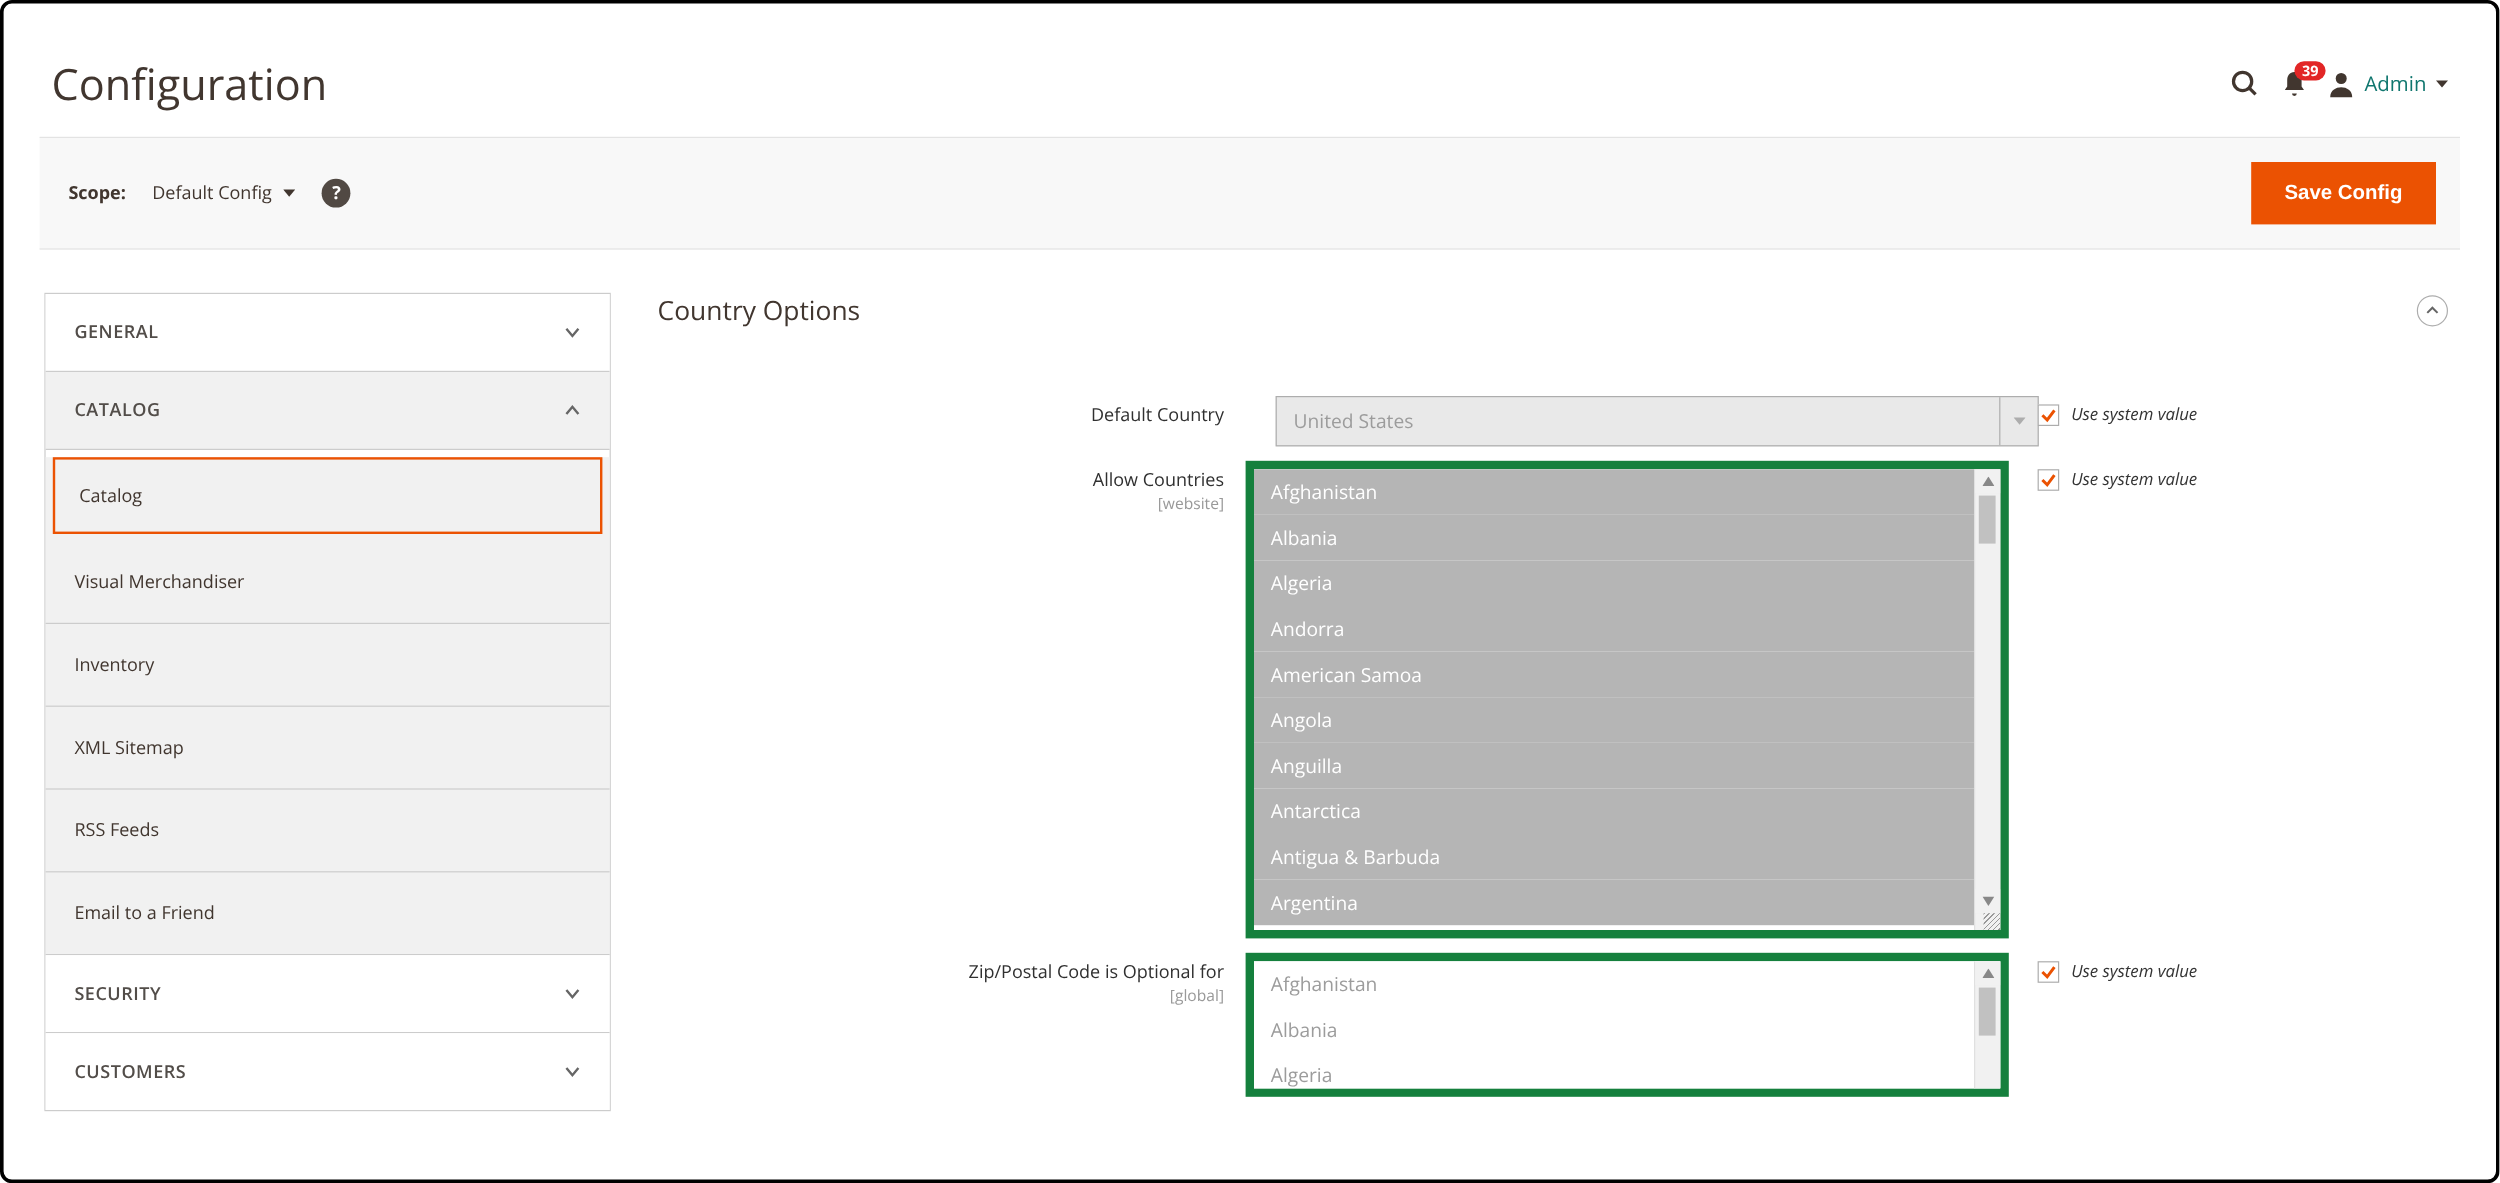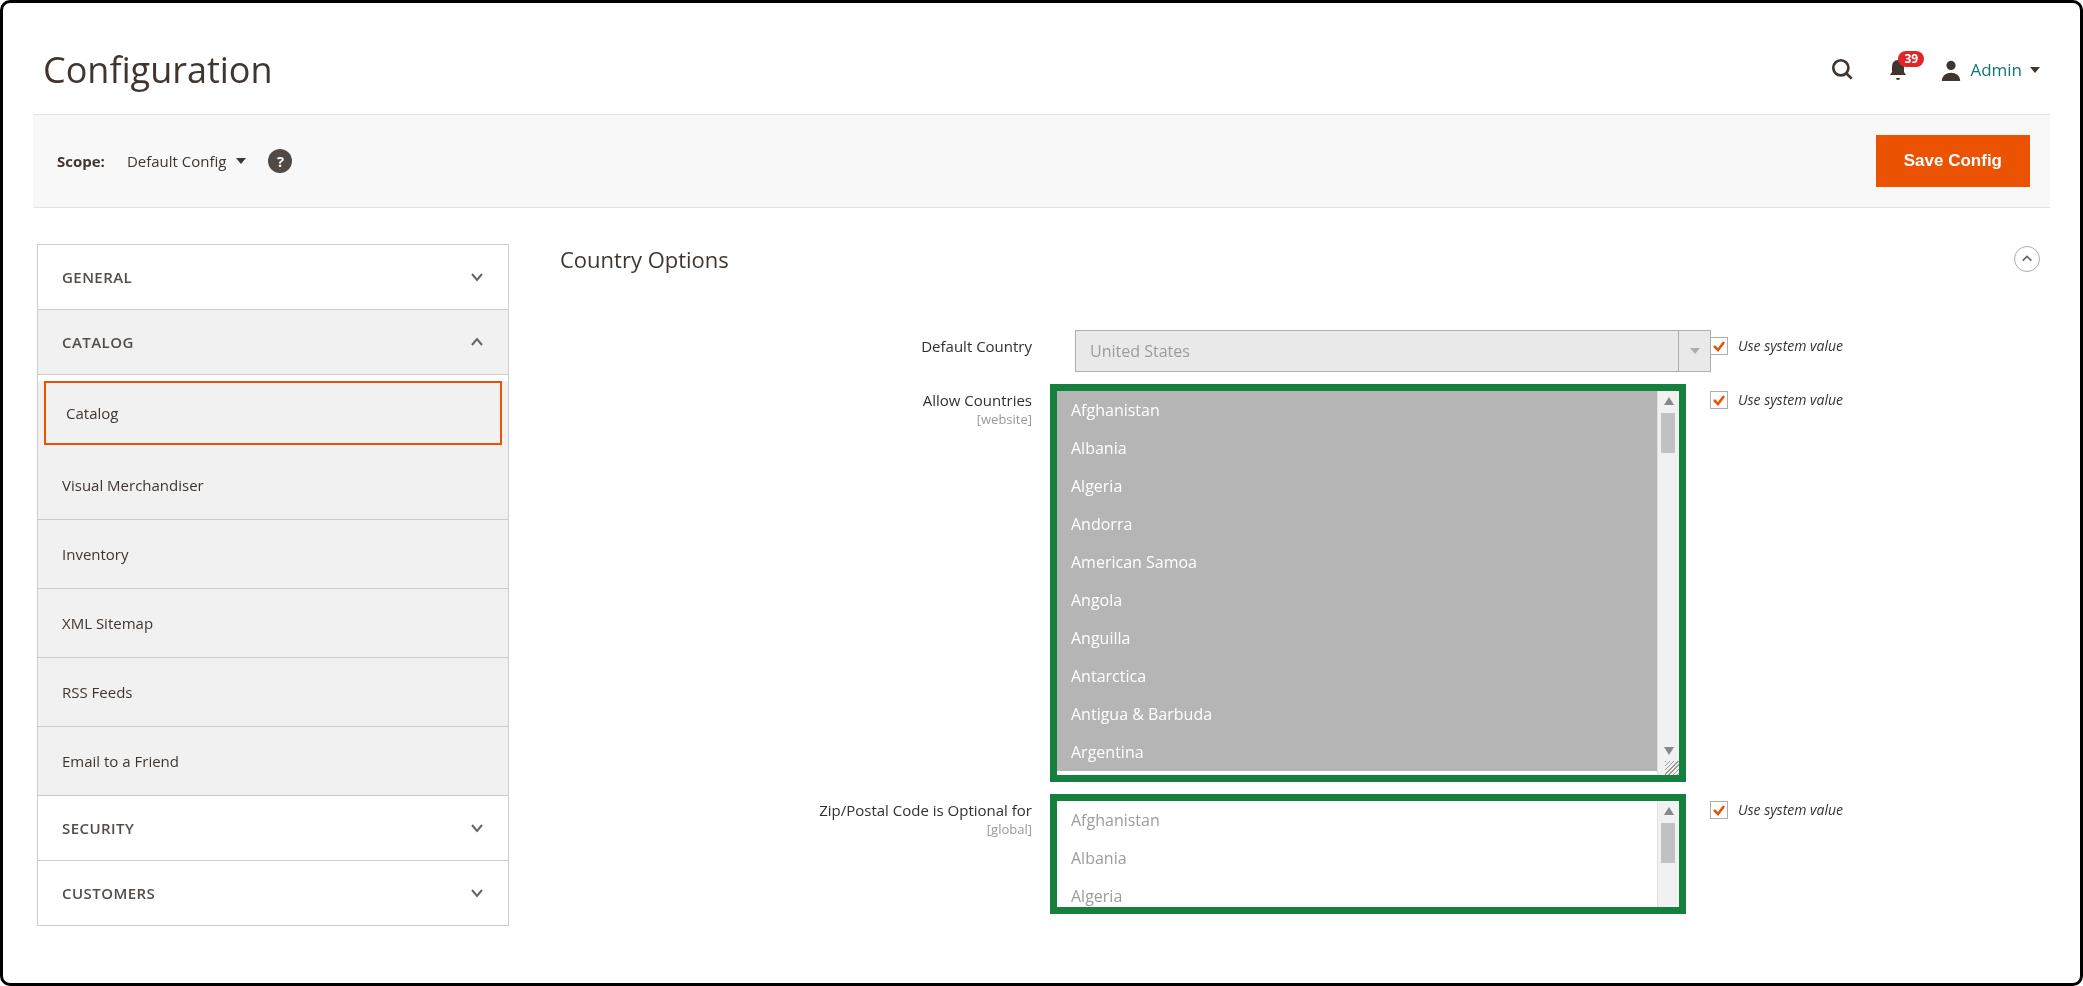--- a/index.html
+++ b/index.html
@@ -3,36 +3,36 @@
 <meta charset="utf-8">
 <style>
 * { box-sizing: border-box; margin: 0; padding: 0; }
 body { font-family: 'Open Sans', Arial, sans-serif; font-size: 14px; color: #333; background: #fff; }
 .frame { border: 3px solid #000; border-radius: 10px; width: 2083px; height: 986px; overflow: hidden; position: relative; }
 .inner { padding: 18px 30px 0 30px; }
 
 
 .header-row { display: flex; justify-content: space-between; padding: 24px 10px 20px 10px; }
 .page-title { font-size: 36px; font-weight: 400; color: #41362f; }
-.header-actions { display: flex; align-items: center; gap: 30px; }
+.header-actions { display: flex; align-items: center; gap: 16px; }
 .icon-btn { cursor: pointer; position: relative; display: flex; align-items: center; }
 .badge { position: absolute; top: -6px; left: 12px; background: #e22626; color: #fff; font-size: 12px; font-weight: 700; border-radius: 12px; padding: 2px 6px; line-height: 1; }
 .admin-wrap { display: flex; align-items: center; gap: 8px; cursor: pointer; }
 .admin-label { font-size: 17px; color: #0f766e; }
 
 
 .scope-bar { background: #f8f8f8; border-top: 1px solid #e3e3e3; border-bottom: 1px solid #e3e3e3; display: flex; justify-content: space-between; align-items: center; padding: 20px 20px 20px 24px; }
 .scope-left { display: flex; align-items: center; gap: 22px; }
 .scope-label { font-weight: 700; font-size: 15px; color: #41362f; }
 .scope-select { display: flex; align-items: center; gap: 10px; font-size: 15px; color: #41362f; cursor: pointer; }
 .save-btn { background: #eb5202; color: #fff; border: none; padding: 16px 28px; font-size: 17px; font-weight: 600; cursor: pointer; }
 .help-circle { width: 24px; height: 24px; border-radius: 50%; background: #514943; color: #fff; display: flex; align-items: center; justify-content: center; font-weight: 700; font-size: 15px; cursor: pointer; }
 
 
-.main { display: flex; gap: 51px; padding-top: 36px; padding-left: 4px; }
+.main { display: flex; gap: 39px; padding-top: 36px; padding-left: 4px; }
 
 
 .sidebar { width: 472px; border: 1px solid #ccc; }
 .tab-hdr { display: flex; justify-content: space-between; align-items: center; padding: 22px 24px; font-size: 15px; font-weight: 600; color: #524d49; cursor: pointer; letter-spacing: 0.03em; text-transform: uppercase; background: #fff; border-bottom: 1px solid #ccc; }
 .tab-hdr:last-child { border-bottom: none; }
 .tab-hdr.expanded { background: #f1f1f1; }
 .tab-children { background: #f1f1f1; }
 .sub-item { padding: 24px 24px 24px 24px; font-size: 15px; color: #41362f; cursor: pointer; border-bottom: 1px solid #ccc; }
 .sub-item:last-child { border-bottom: 1px solid #ccc; }
 .sub-item.active { border: 2px solid #eb5202; margin: 6px; padding: 20px 20px; }

